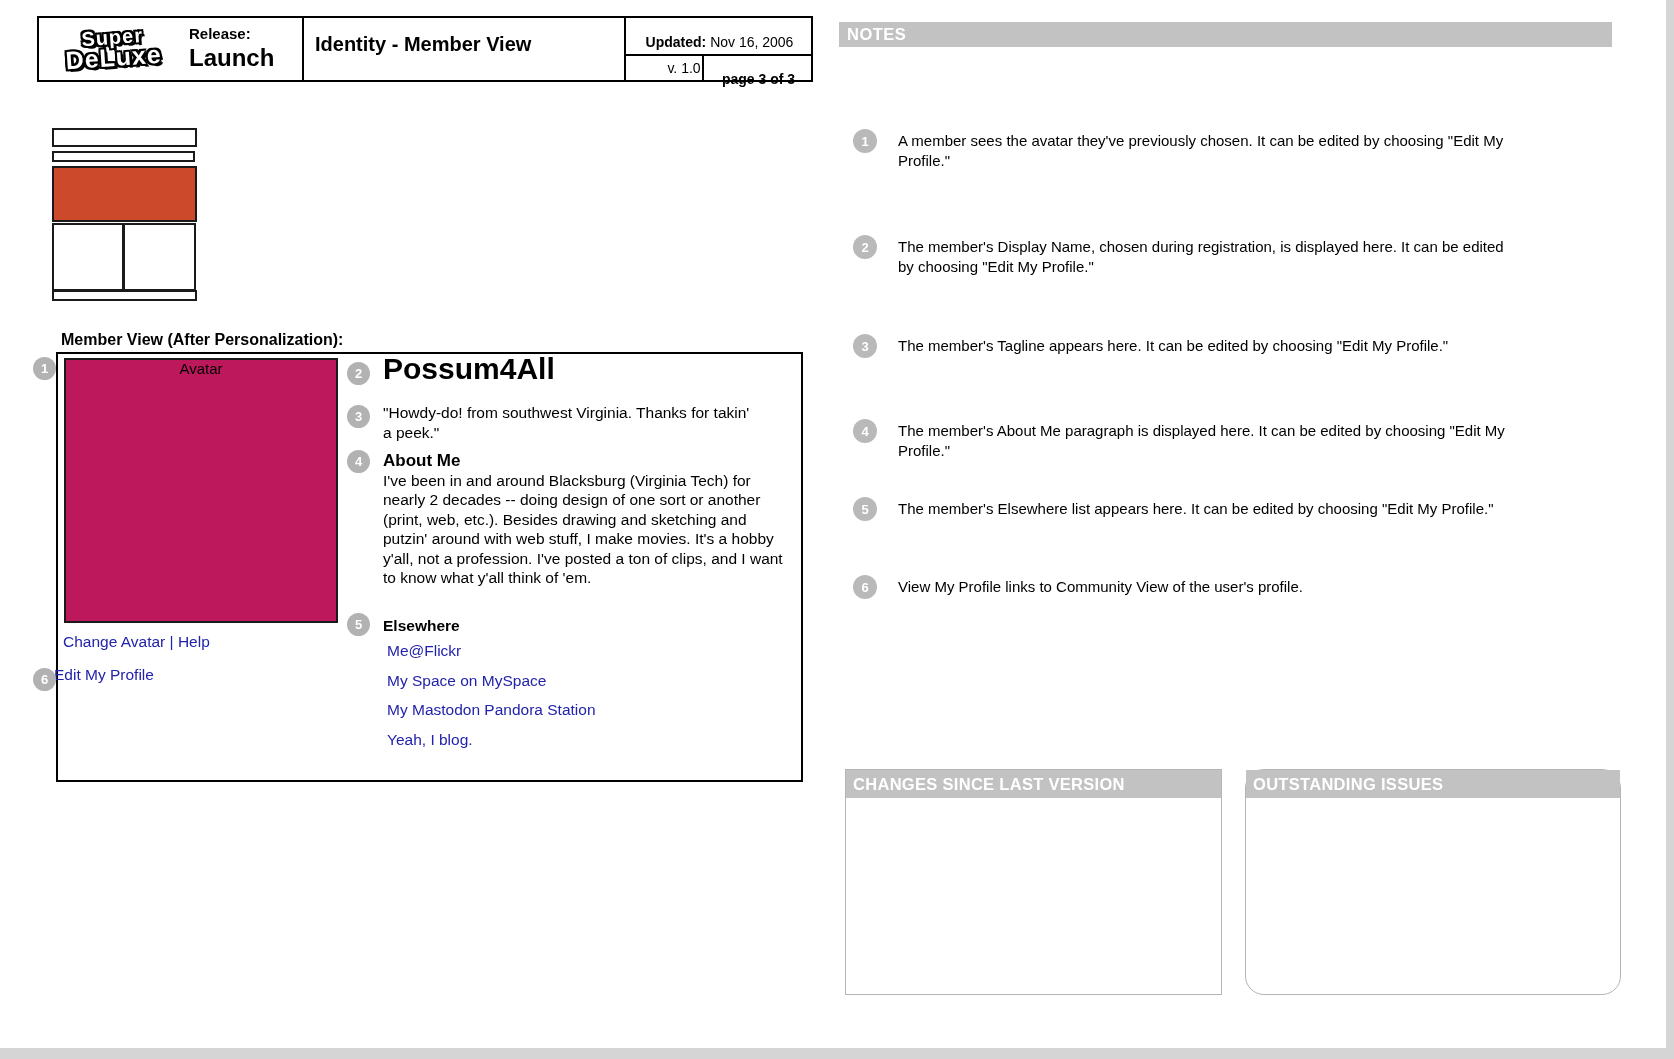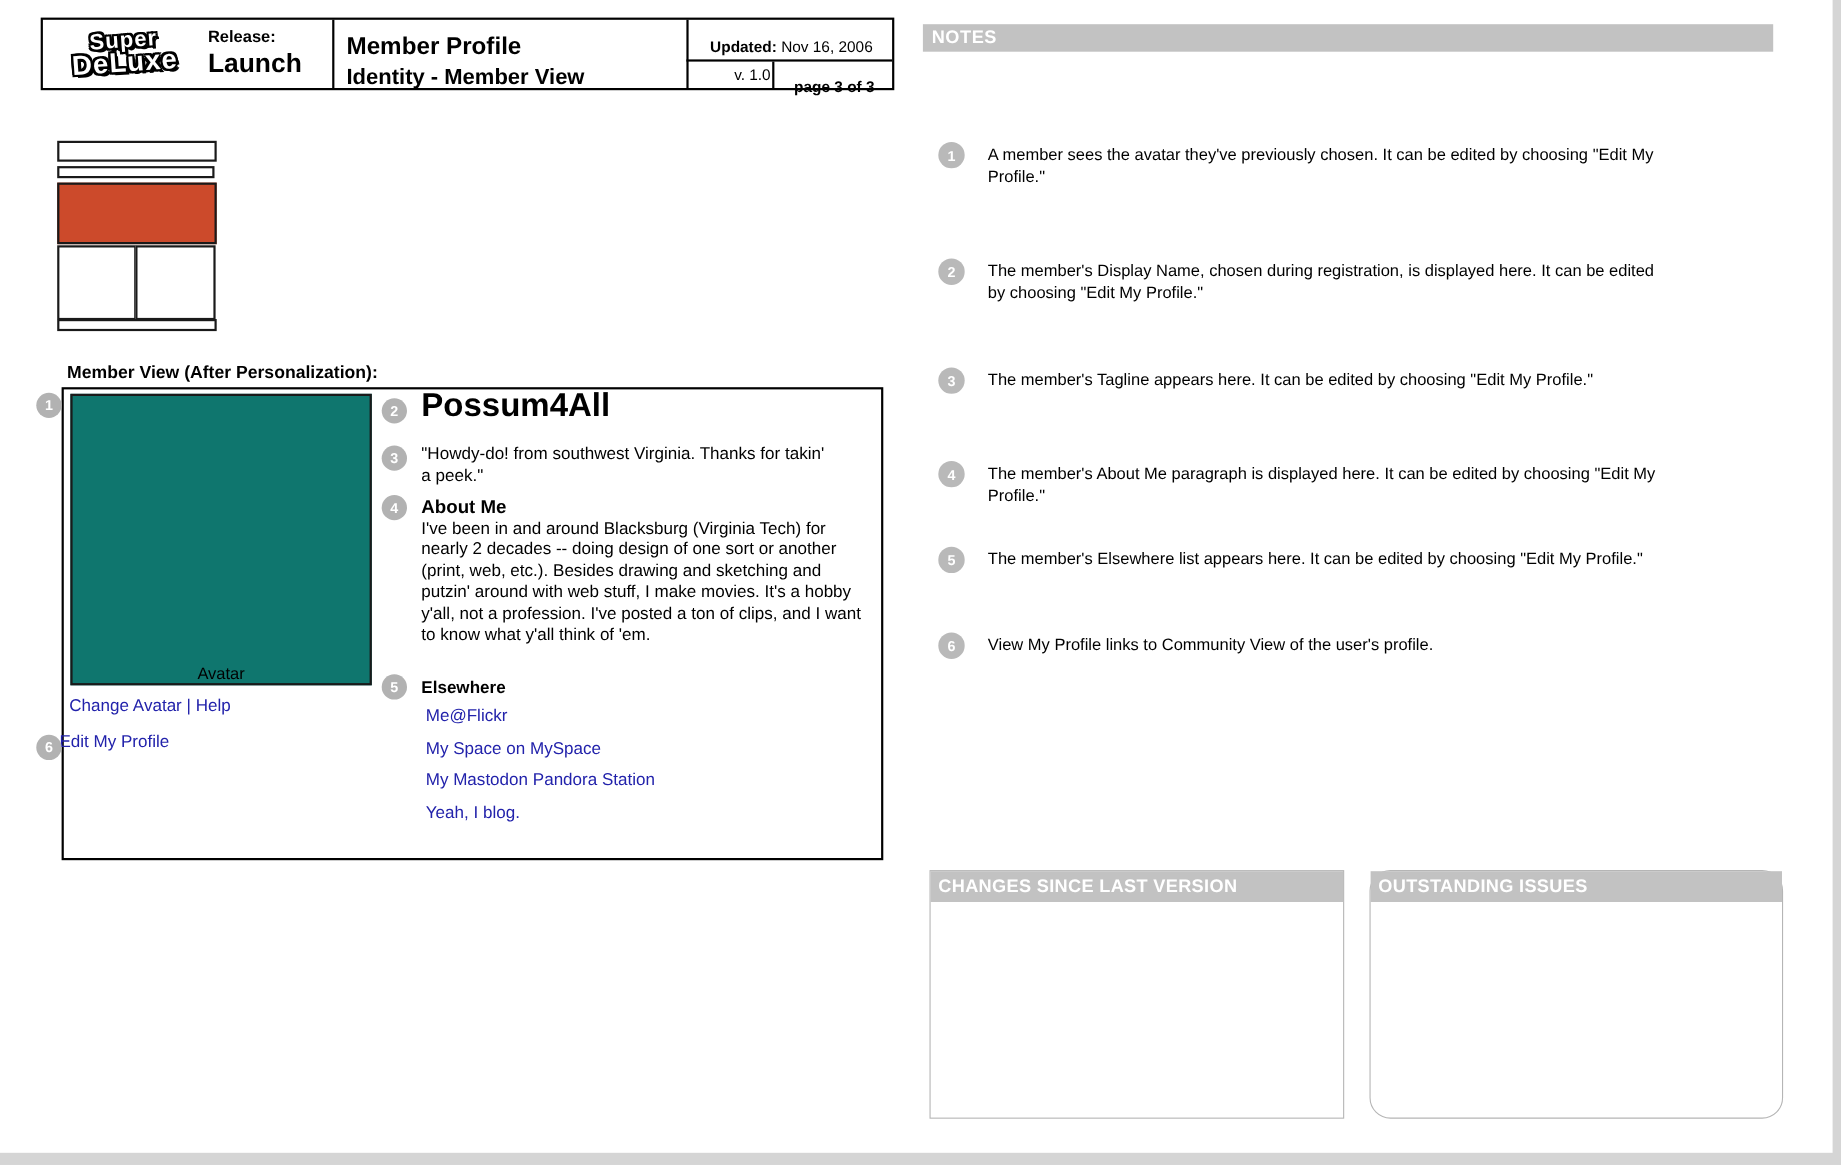--- a/index.html
+++ b/index.html
@@ -25,21 +25,21 @@
   .hdiv { position:absolute; left:585px; top:36px; right:0; height:2px; background:#000; }
   .vercell { position:absolute; left:587px; top:38px; width:88px; height:24px; display:flex; align-items:center; justify-content:center; font-size:14px;padding-left:28px; }
   .pagecell { position:absolute; left:665px; top:38px; width:109px; height:24px; display:flex; align-items:center; justify-content:center; font-size:14px; font-weight:bold;margin-top:11px; }
 
   
   .thumb-box { position:absolute; border:2px solid #1a1a1a; background:#fff; }
 
   
   .section-label { position:absolute; left:61px; top:331px; font-size:16px; font-weight:bold; }
   .wirebox { position:absolute; left:56px; top:352px; width:747px; height:430px; border:2px solid #000; background:#fff; }
-  .avatarbox { position:absolute; left:64px; top:358px; width:274px; height:265px; background:#0f766e; border:2px solid #1a1a1a; display:flex; align-items:flex-end; justify-content:center; font-size:15px; }
+  .avatarbox { position:absolute; left:64px; top:358px; width:274px; height:265px; background:#be185d; border:2px solid #1a1a1a; display:flex; align-items:flex-start; justify-content:center; font-size:15px; }
   a.wlink { color:#2222ab; text-decoration:none; font-size:15.5px; cursor:pointer; }
   .link-change { position:absolute; left:63px; top:633px; }
   .link-edit { position:absolute; left:54px; top:666px; }
   .displayname { position:absolute; left:383px; top:352px; font-size:30px; font-weight:bold; }
   .tagline { position:absolute; left:383px; top:403px; width:372px; font-size:15.5px; line-height:19.5px; }
   .about-h { position:absolute; left:383px; top:451px; font-size:17px; font-weight:bold; }
   .about-p { position:absolute; left:383px; top:471px; width:400px; font-size:15.5px; line-height:19.4px; }
   .elsewhere-h { position:absolute; left:383px; top:617px; font-size:15.5px; font-weight:bold; }
   .elsewhere-links { position:absolute; left:387px; top:641px; }
   .elsewhere-links a { display:block; margin-bottom:10.5px; line-height:19px; }
@@ -47,42 +47,41 @@
   
   .marker { position:absolute; width:23px; height:23px; border-radius:50%; background:#b2b2b2; color:#fff; font-size:13px; font-weight:bold; display:flex; align-items:center; justify-content:center; }
 
   
   .notes-bar { position:absolute; left:839px; top:22px; width:773px; height:25px; background:#c2c2c2; color:#fff; font-size:16.5px; font-weight:bold; letter-spacing:0.5px; display:flex; align-items:center; padding-left:8px; }
   .note { position:absolute; left:853px; width:680px; }
   .note .note-num { position:absolute; left:0; top:-2px; width:24px; height:24px; border-radius:50%; background:#b9b9b9; color:#fff; font-size:13px; font-weight:bold; display:flex; align-items:center; justify-content:center; }
   .note .note-text { margin-left:45px; width:620px; font-size:15px; line-height:20px; }
 
   
-  .panel { position:absolute; top:791px; height:226px; background:#fff; border:1px solid #b5b5b5; }
+  .panel { position:absolute; top:769px; height:226px; background:#fff; border:1px solid #b5b5b5; }
   .panel-hd { height:28px; background:#c2c2c2; color:#fff; font-size:16.5px; font-weight:bold; letter-spacing:0.3px; display:flex; align-items:center; padding-left:7px; }
   .panel-changes { left:845px; width:377px; }
   .panel-issues { left:1245px; width:376px;border-radius:19px; }
 </style>
 </head>
 <body>
 
 <div class="page">
 
   <div class="hdr">
     <div class="logo">
       <div class="l1">Super</div>
       <div class="l2">DeLuxe</div>
     </div>
     <div class="release">
       <div class="rl">Release:</div>
       <div class="rv">Launch</div>
     </div>
     <div class="vdiv" style="left:263px;"></div>
     <div class="titlecell">
-      <div class="t">Member Profile</div>
       <div class="st">Identity - Member View</div>
     </div>
     <div class="vdiv" style="left:585px;"></div>
     <div class="updcell"><b>Updated: </b><span>Nov 16, 2006</span></div>
     <div class="hdiv"></div>
     <div class="vercell">v. 1.0</div>
     <div class="vdiv" style="left:663px; top:38px;"></div>
     <div class="pagecell">page 3 of 3</div>
   </div>
 

